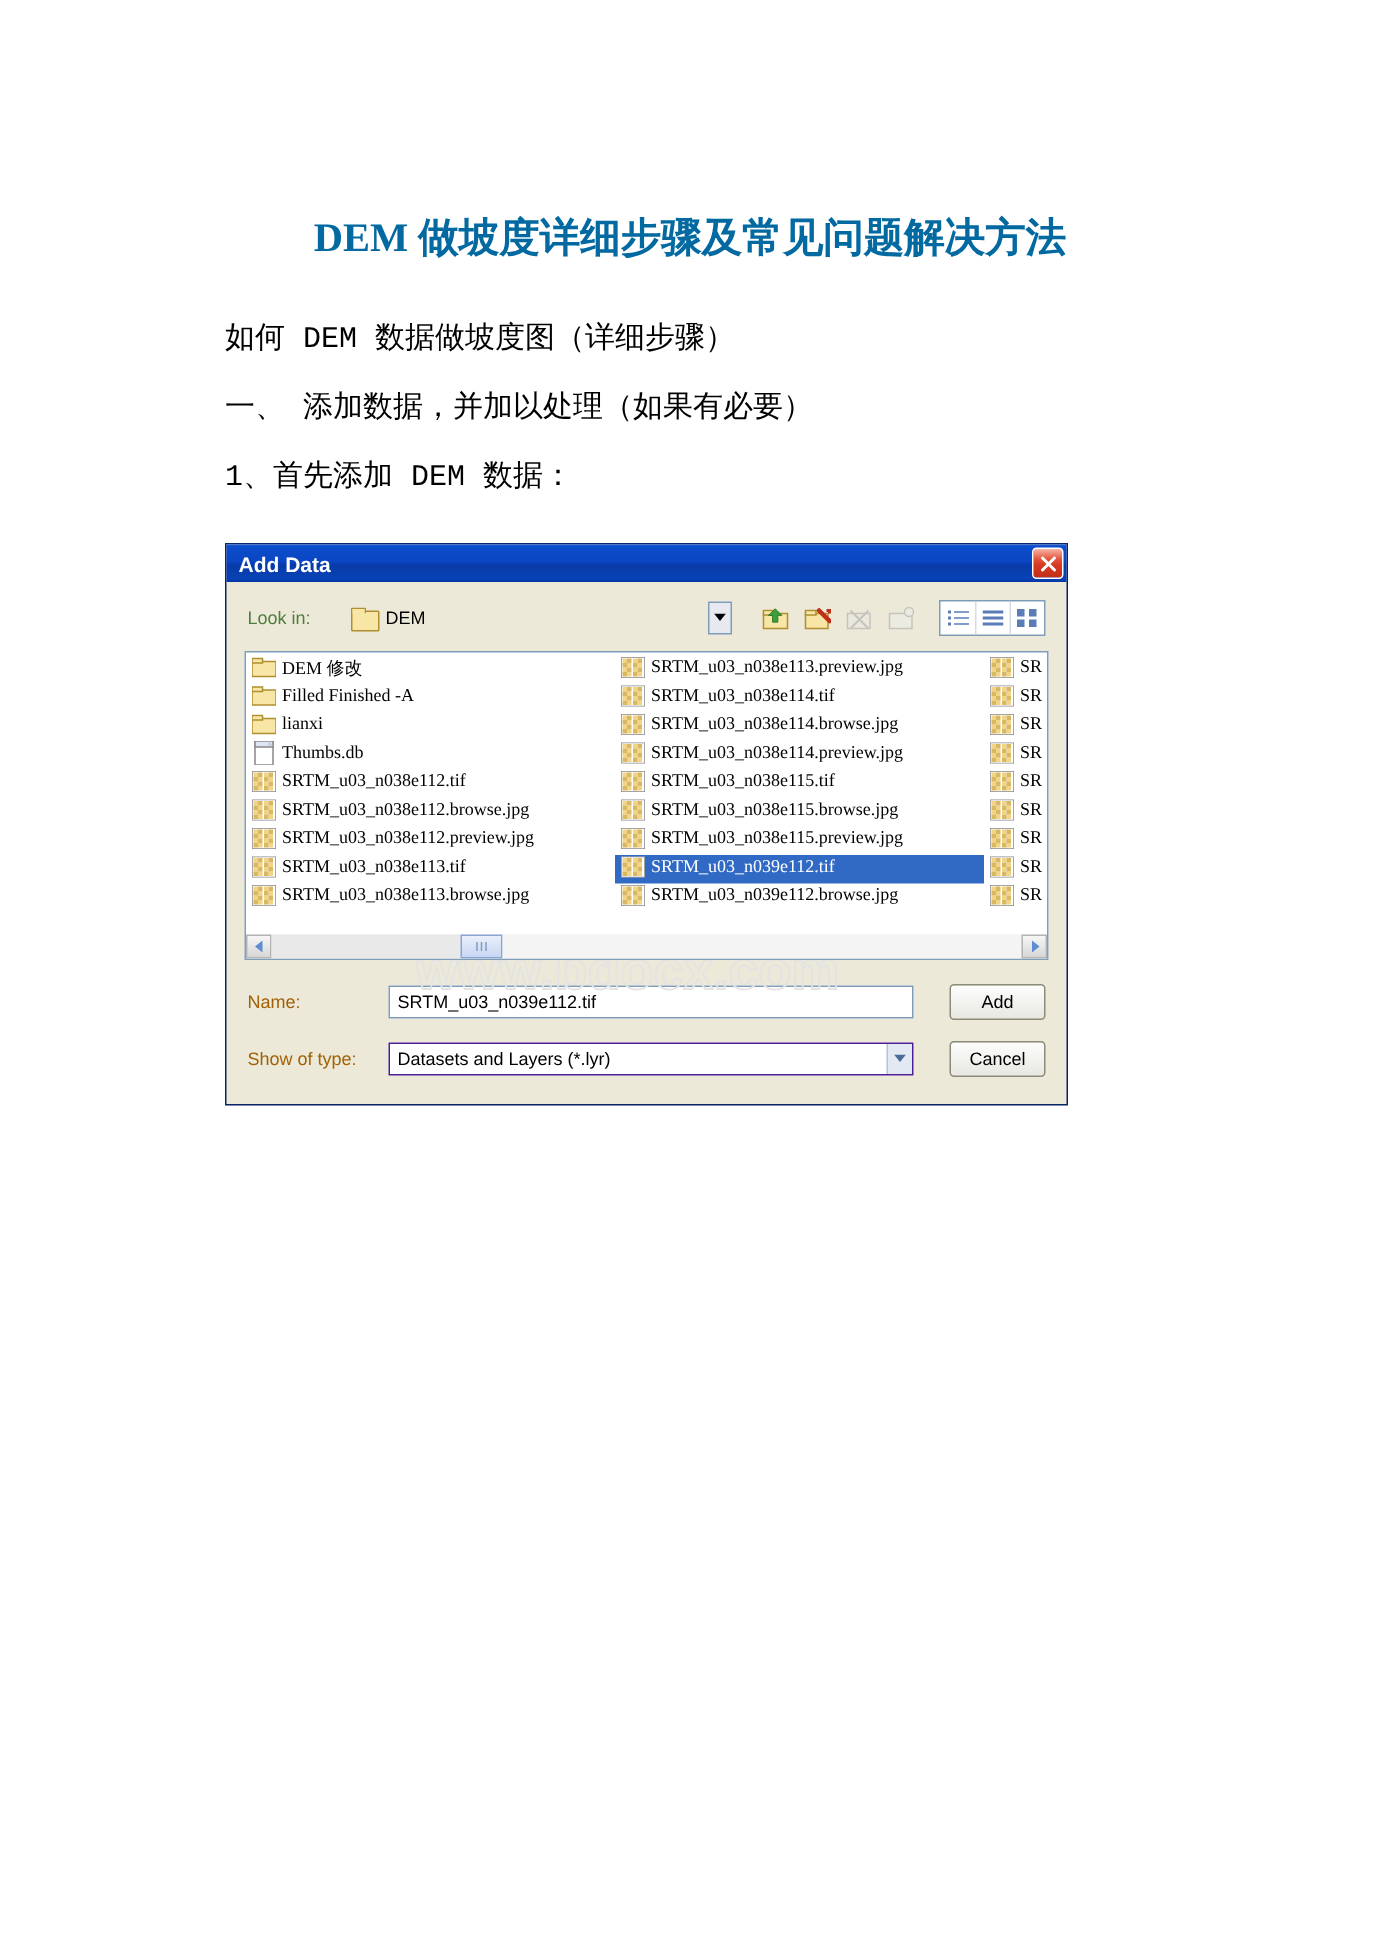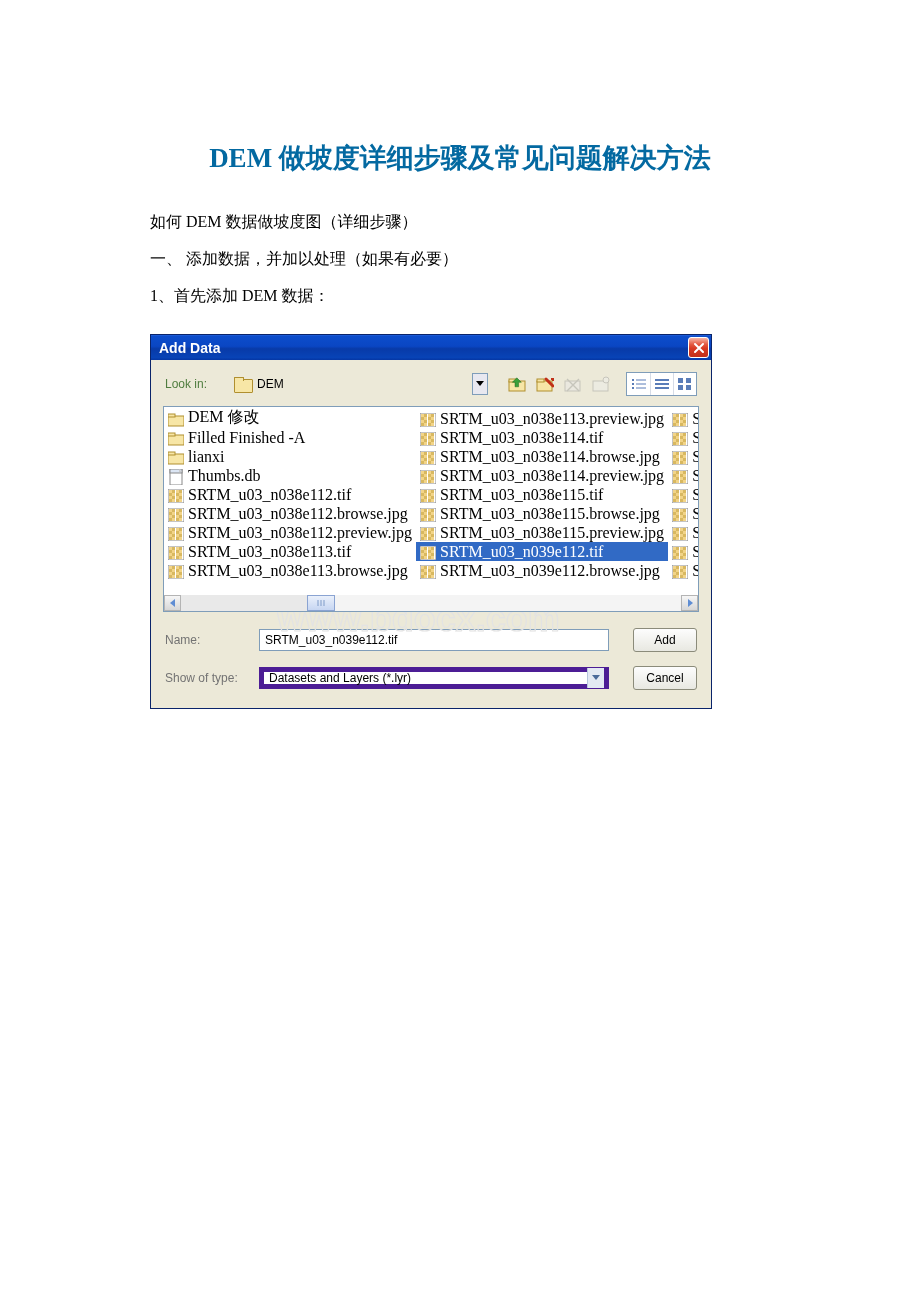--- a/index.html
+++ b/index.html
@@ -15,24 +15,24 @@
   }
   .title {
     font-family: "Times New Roman", "SimHei", "黑体", sans-serif;
     font-weight: bold;
     font-size: 27px;
     text-align: center;
     margin-bottom: 28px;
     color: #0369a1;
   }
   .body-line {
-    font-size: 16px;
+    font-size: 20px;
     line-height: 2.3;
     color: #000;
-    font-family: Liberation Serif, serif;
+    font-family: Liberation Mono, monospace;
   }
 
   
   .dialog {
     margin: 20px 0 10px 0;
     border: 1px solid #0a246a;
     background: #ece9d8;
     font-family: Tahoma, Arial, sans-serif;
     font-size: 11px;
     width: 562px;
@@ -120,44 +120,44 @@
   .file-cols {
     display:flex;
     height: calc(100% - 16px);
     padding: 2px 0;
   }
   .col { display:flex; flex-direction:column; }
   .col.c1 { width: 256px; }
   .col.c2 { width: 256px; }
   .col.c3 { width: 42px; }
   .row {
-    display:flex; align-items:flex-end; gap:4px; height:19px; padding:0 4px;
-    white-space:nowrap; font-family:"宋体", Tahoma; font-size:16px; color:#000;
+    display:flex; align-items:flex-start; gap:4px; height:19px; padding:0 4px;
+    white-space:nowrap; font-family:"宋体", Tahoma; font-size:12px; color:#000;
   }
   .row.selected { background:#316ac5; color:#fff; }
   .row .ico { width:16px; height:16px; display:flex; align-items:center; justify-content:center; flex-shrink:0; }
 
   .hscroll {
     position:absolute; left:0; right:0; bottom:0; height:16px;
     background:#efefef; display:flex; align-items:stretch;
   }
   .hs-btn { width:17px; background:linear-gradient(#f6f6f6,#d7d7d7); border:1px solid #b4b4b4; display:flex; align-items:center; justify-content:center; }
   .hs-track-left { width:126px; background:#e9e9e9; }
   .hs-thumb { width:28px; background:linear-gradient(#eaf0fb,#c7d6f2); border:1px solid #8aa3d2; display:flex; align-items:center; justify-content:center; }
   .hs-track-right { flex:1; background:#f4f4f4; }
 
   .bottom-panel { padding: 16px 14px 18px 14px; }
   .brow { display:flex; align-items:center; margin-bottom:14px; gap:8px; }
-  .blabel { color:#737373; font-size:12px; width:86px; }
+  .blabel { color:#a16207; font-size:12px; width:86px; }
   .textbox {
     flex:1; height:22px; background:#fff; border:1px solid #7f9db9;
     display:flex; align-items:center; padding:0 5px; font-size:12px; color:#000;
   }
   .combobox {
-    flex:1; height:22px; background:#fff; border:5px solid #4c1d95;
+    flex:1; height:22px; background:#fff; border:1px solid #4c1d95;
     display:flex; align-items:center; padding:0 0 0 5px; font-size:12px; color:#000;
   }
   .combobox .cbtext{flex:1;}
   .combobox .cbtn{ width:17px; height:20px; background:#e3e9f3; border-left:1px solid #b5c5dd; display:flex; align-items:center; justify-content:center;}
   .pushbtn {
     width:64px; height:24px; background:linear-gradient(#fdfdfd,#e8e8e1);
     border:1px solid #8b8b7a; border-radius:3px; font-size:12px; color:#000;
     display:flex; align-items:center; justify-content:center; margin-left:16px;
   }
 

